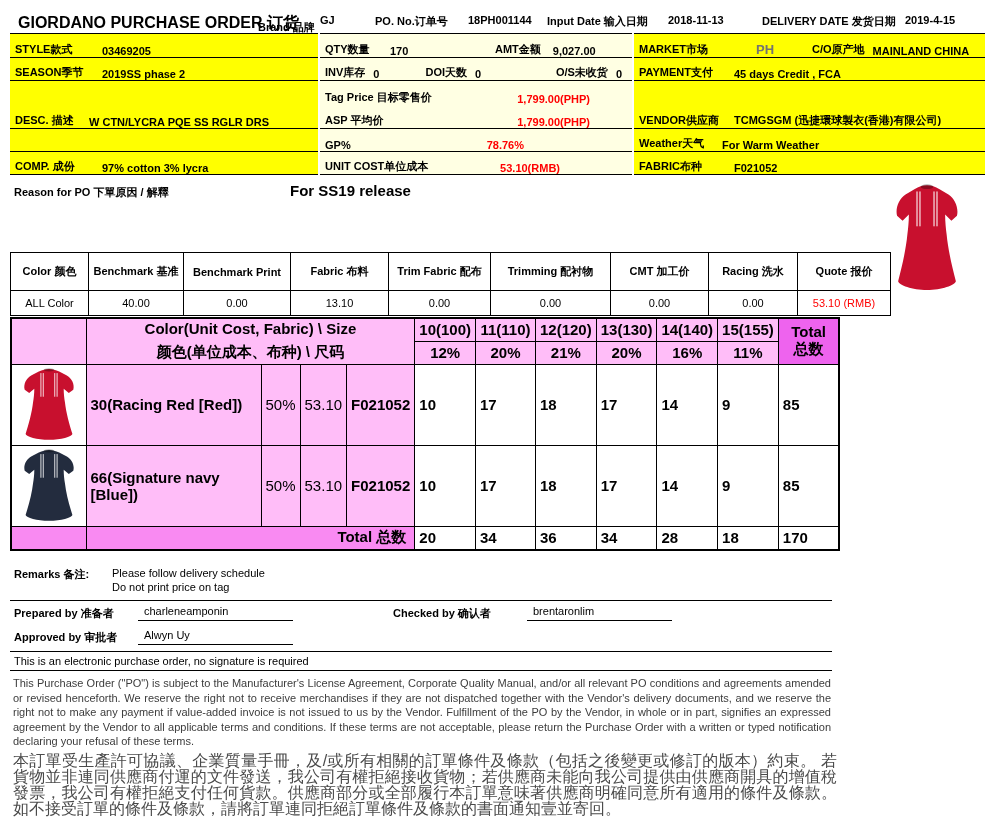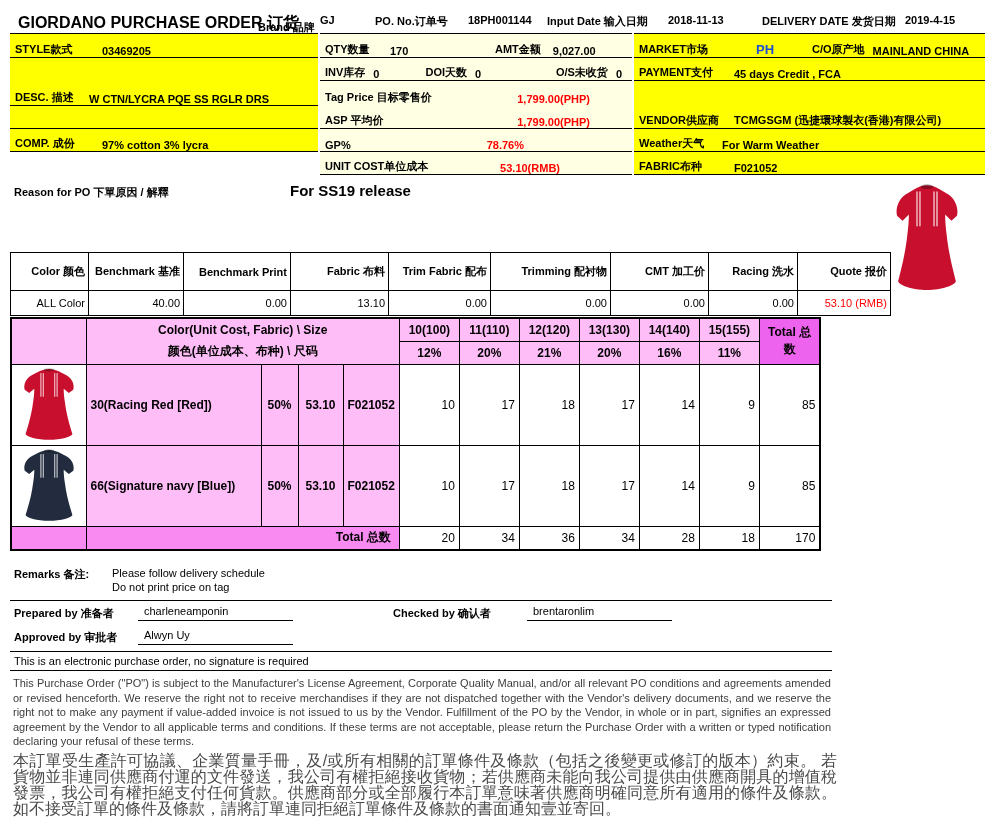--- a/index.html
+++ b/index.html
@@ -2,47 +2,47 @@
 <html><head>
 <meta charset="utf-8">
 <style>
   * { box-sizing: border-box; }
   body { margin:0; background:#fff; font-family:"Liberation Sans","DejaVu Sans",sans-serif; }
   .page { position:relative; width:990px; height:819px; background:#fff; color:#000; font-size:11px; overflow:hidden; }
   .abs { position:absolute; }
   .b { font-weight:bold; }
   .reg { font-weight:normal; }
   .red { color:#FF0000; }
-  .blue { color:#1d4ed8;padding-left:22px; }
+  .blue { color:#737373;padding-left:22px; }
   .yellow { background:#FFFF00; }
   .cream { background:#FFFFE3; }
 
   
   .igroup { position:absolute; border-top:1px solid #000; }
   .irow { display:flex; align-items:flex-end; border-bottom:1px solid #000; font-weight:bold; }
   .irow .lbl { padding-left:5px; }
   .spacer { flex:1; }
 
   
   table { border-collapse:collapse; table-layout:fixed; }
   .bench { position:absolute; left:10px; top:252px; }
-  .bench td, .bench th { border:1px solid #000; text-align:right; font-size:11px; padding:1px 3px; overflow:hidden; }
+  .bench td, .bench th { border:1px solid #000; text-align:center; font-size:11px; padding:1px 3px; overflow:hidden; }
   .bench th { font-weight:bold; height:38px; }
   .bench td { font-weight:normal; height:25px; }
 
   
   .sizetbl { position:absolute; left:10px; top:317px; border:2px solid #000; }
-  .sizetbl td { border:1px solid #000; font-size:12px; padding:0 4px; overflow:hidden; }
+  .sizetbl td { border:1px solid #000; font-size:15px; padding:0 4px; overflow:hidden; }
   .pink { background:#FFBDF8; }
   .pinkmid { background:#F98AF2; }
   .magenta { background:#EE63EE; }
   .hd { font-weight:bold; text-align:center; }
-  .numcell { text-align:right; padding-right:9px; background:#fff; font-weight:normal; }
+  .numcell { text-align:left; padding-right:9px; background:#fff; font-weight:bold; }
   .namecell { font-weight:bold; padding-left:8px; }
-  .rnum { text-align:center; padding-right:5px; font-weight:bold; }
+  .rnum { text-align:center; padding-right:5px; font-weight:normal; }
   .imgcell { background:#fff; text-align:center; vertical-align:middle; padding:0; }
 
   .hline { position:absolute; height:1px; background:#000; }
   .sigfield { position:absolute; border-bottom:1px solid #000; font-weight:normal; padding:2px 2px 3px 6px; }
   .legal { position:absolute; font-weight:normal; color:#3c3c3c; text-align:justify; }
   svg.dress { display:block; }
 </style>
 </head>
 <body>
 
@@ -70,20 +70,24 @@
     <span class="abs b" style="left:547px;top:14px">Input Date 输入日期</span>
     <span class="abs b" style="left:668px;top:14px">2018-11-13</span>
     <span class="abs b" style="left:762px;top:14px">DELIVERY DATE 发货日期</span>
     <span class="abs b" style="left:905px;top:14px">2019-4-15</span>
   </div>
 
   <div class="igroup" style="left:10px;top:33px;width:308px">
     <div class="irow yellow" style="height:24px">
       <span class="lbl" style="width:92px">STYLE款式</span>
       <span>03469205</span>
+    </div>
+    <div class="irow yellow" style="height:23px">
+      <span class="lbl" style="width:92px">SEASON季节</span>
+      <span>2019SS phase 2</span>
     </div>
     <div class="irow yellow" style="height:48px">
       <span class="lbl" style="width:79px">DESC. 描述</span>
       <span>W CTN/LYCRA PQE SS RGLR DRS</span>
     </div>
     <div class="irow yellow" style="height:23px"></div>
     <div class="irow yellow" style="height:23px">
       <span class="lbl" style="width:92px">COMP. 成份</span>
       <span>97% cotton 3% lycra</span>
     </div>

